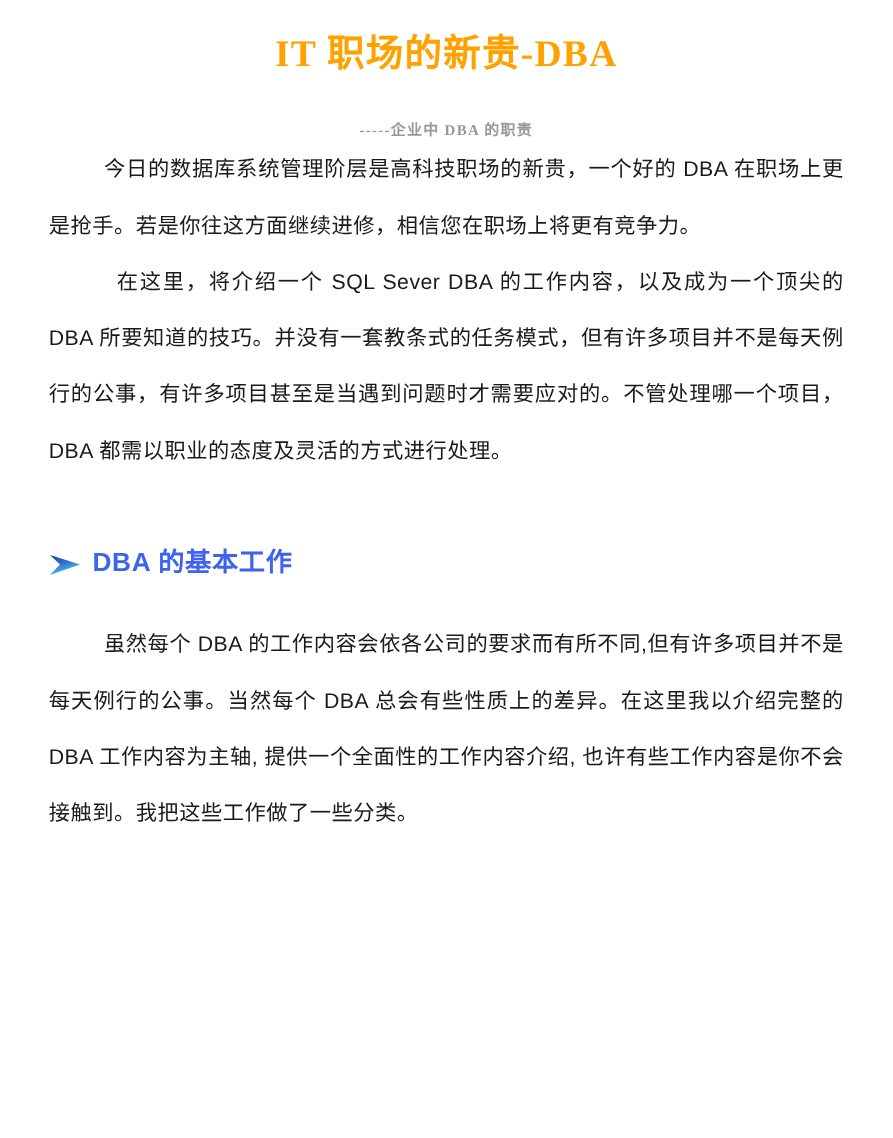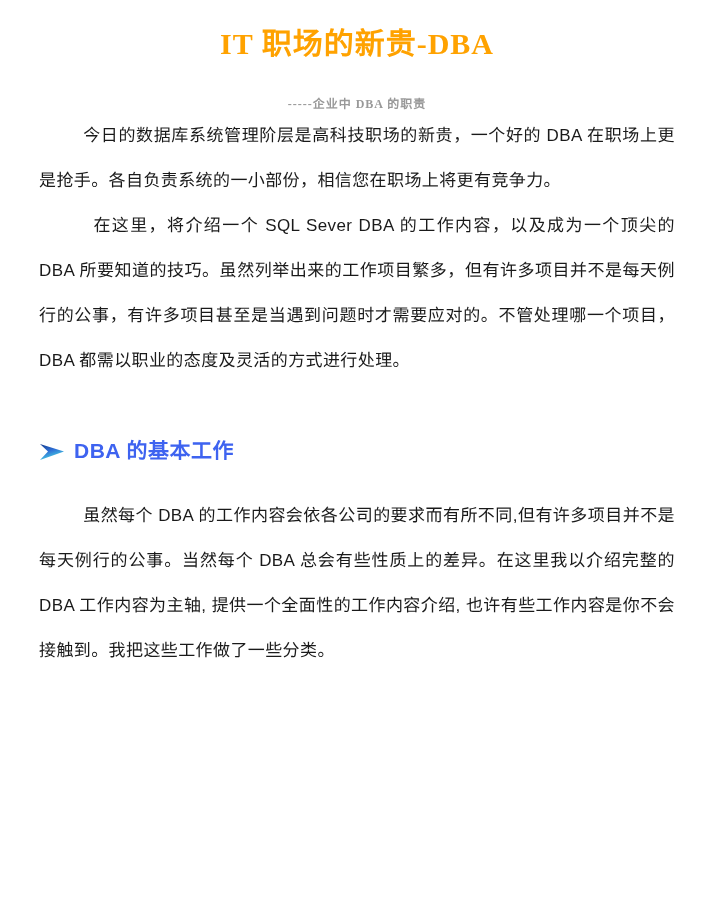--- a/index.html
+++ b/index.html
@@ -72,23 +72,23 @@
 </head>
 <body>
 
 <div class="page">
 
   <h1 class="doc-title">IT 职场的新贵-DBA</h1>
 
   <div class="doc-subtitle">-----企业中 DBA 的职责</div>
 
 
-  <p class="body-text indent-2">今日的数据库系统管理阶层是高科技职场的新贵，一个好的 DBA 在职场上更是抢手。各自负责系统的一小部份，相信您在职场上将更有竞争力。</p>
+  <p class="body-text indent-2">今日的数据库系统管理阶层是高科技职场的新贵，一个好的 DBA 在职场上更是抢手。若是你往这方面继续进修，相信您在职场上将更有竞争力。</p>
 
-  <p class="body-text indent-3">在这里，将介绍一个 SQL Sever DBA 的工作内容，以及成为一个顶尖的 DBA 所要知道的技巧。虽然列举出来的工作项目繁多，但有许多项目并不是每天例行的公事，有许多项目甚至是当遇到问题时才需要应对的。不管处理哪一个项目，DBA 都需以职业的态度及灵活的方式进行处理。</p>
+  <p class="body-text indent-3">在这里，将介绍一个 SQL Sever DBA 的工作内容，以及成为一个顶尖的 DBA 所要知道的技巧。并没有一套教条式的任务模式，但有许多项目并不是每天例行的公事，有许多项目甚至是当遇到问题时才需要应对的。不管处理哪一个项目，DBA 都需以职业的态度及灵活的方式进行处理。</p>
 
   <h2 class="section-heading">
     <span class="arrow">
       <svg width="26" height="19" viewBox="0 0 26 19" aria-hidden="true">
         <defs>
           <linearGradient id="arrowGrad" x1="0" y1="0" x2="0.45" y2="1">
             <stop offset="0" stop-color="#123A8C"></stop>
             <stop offset="0.5" stop-color="#2E6FD6"></stop>
             <stop offset="1" stop-color="#49D6E2"></stop>
           </linearGradient>

